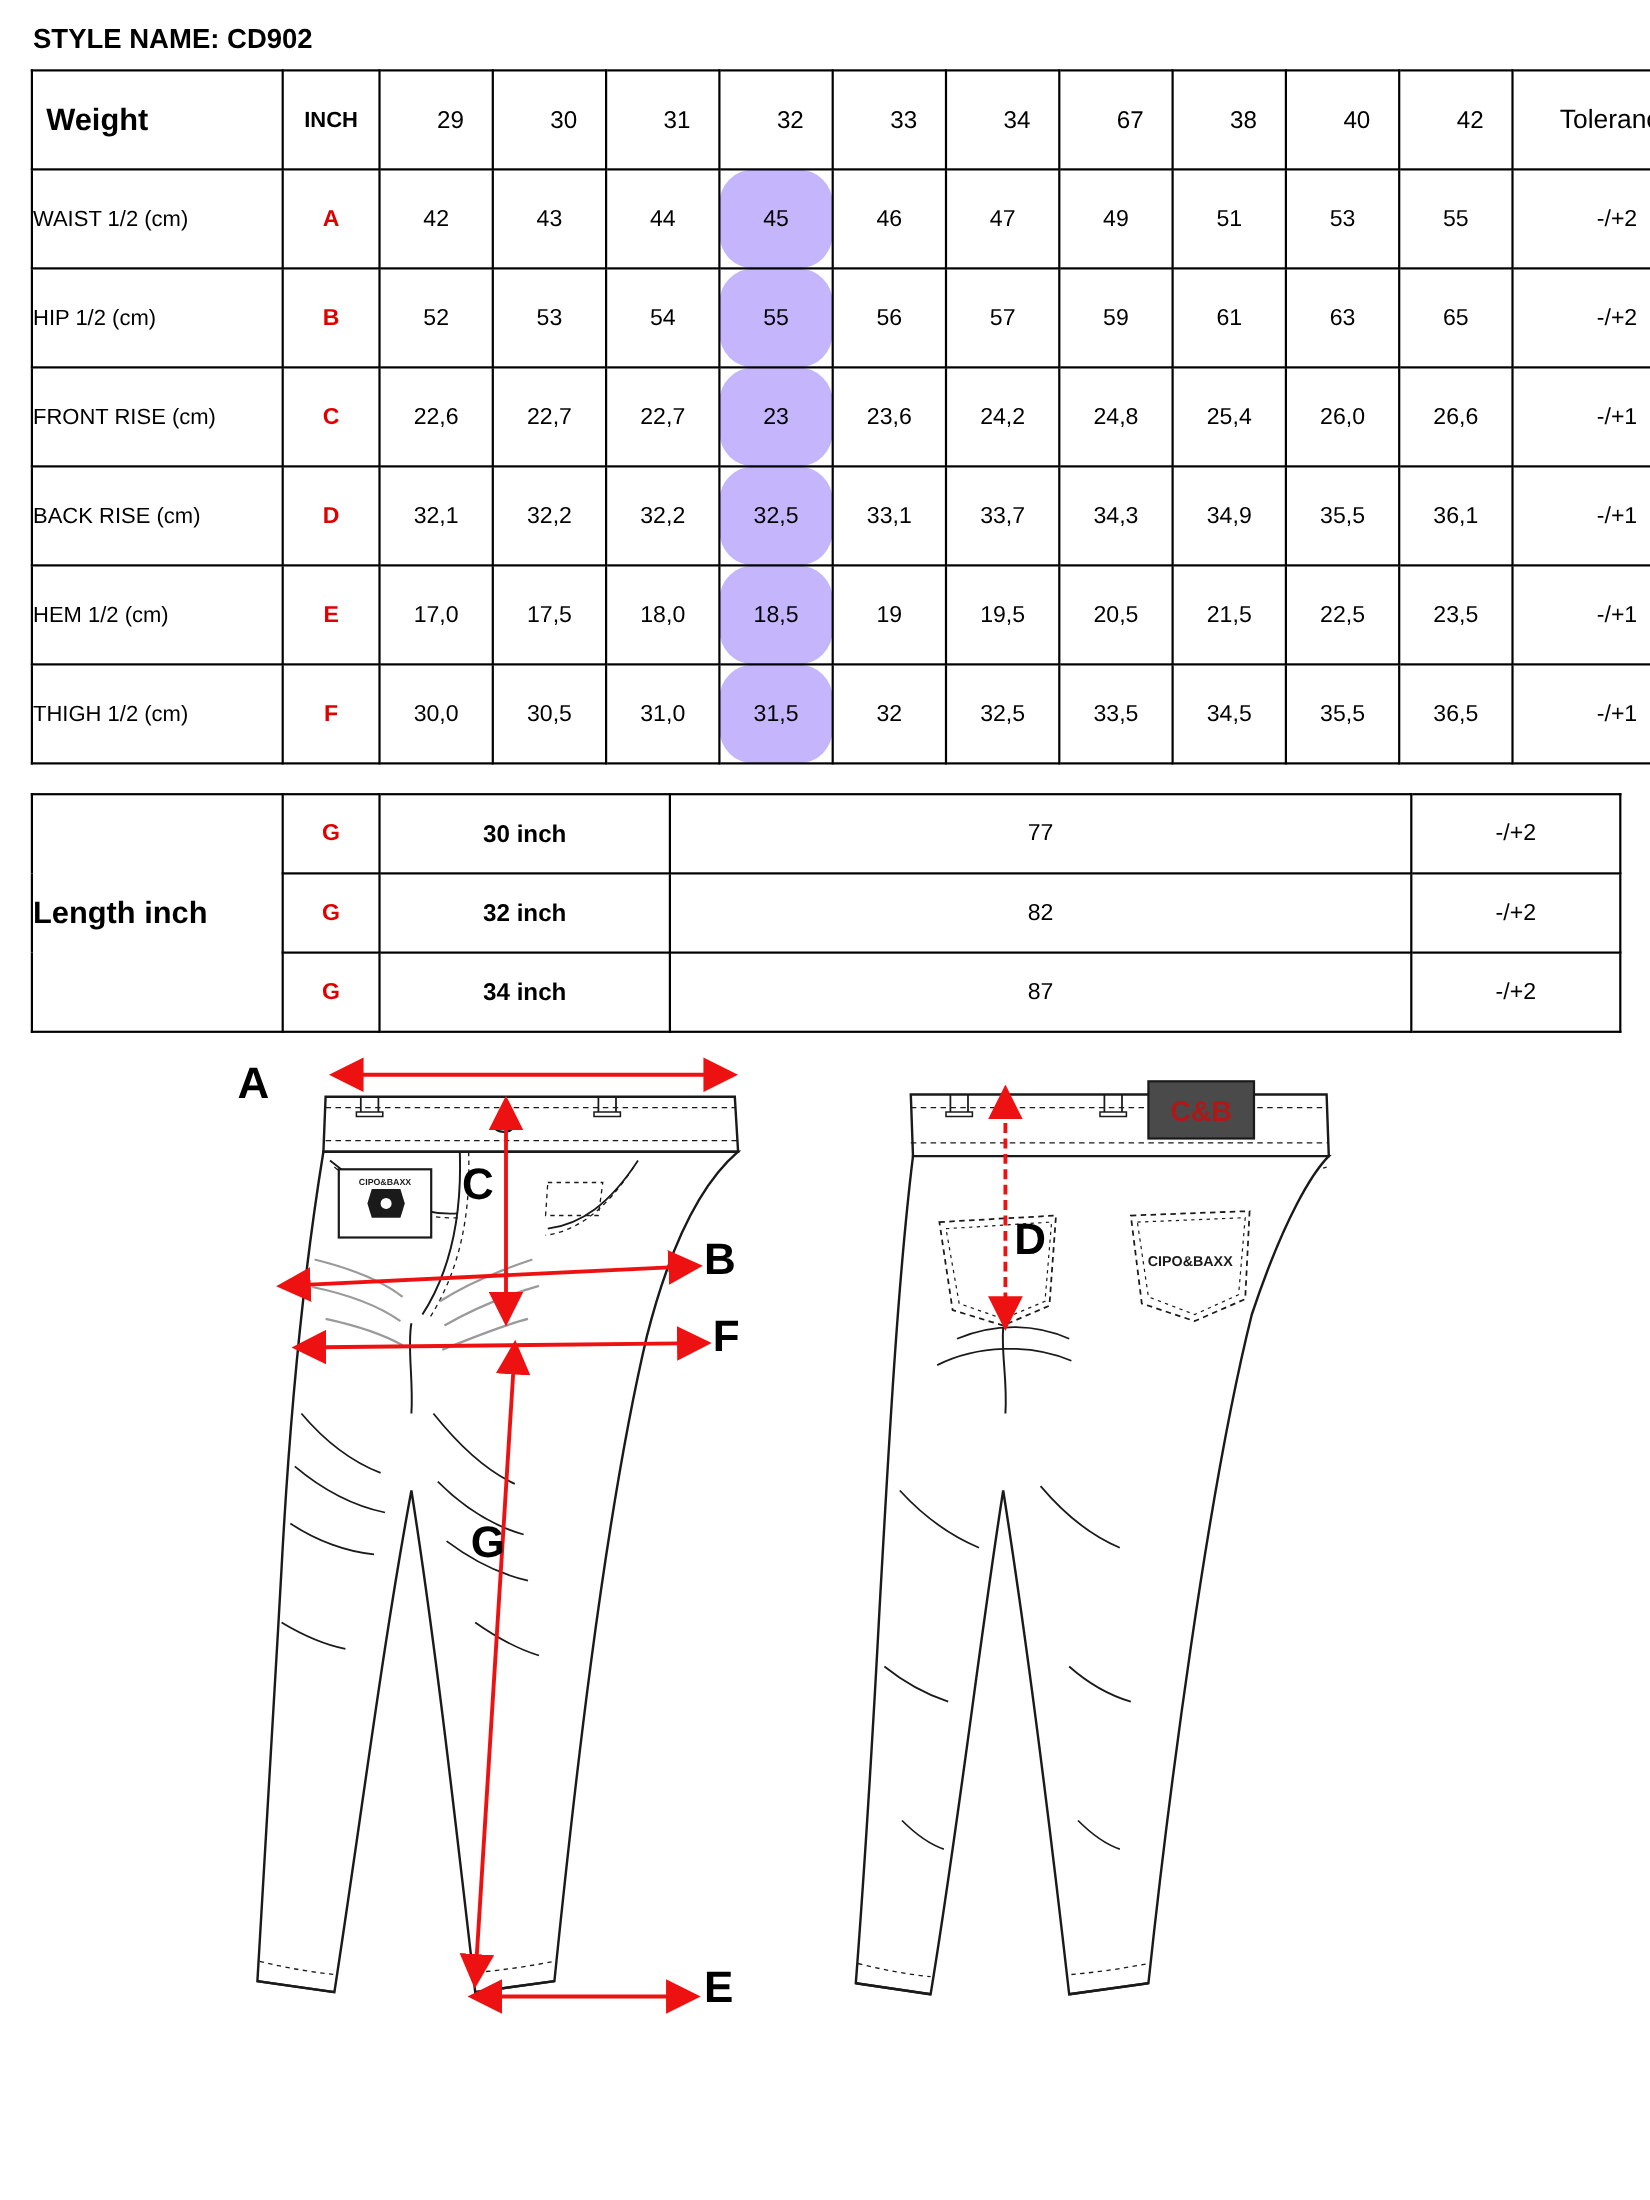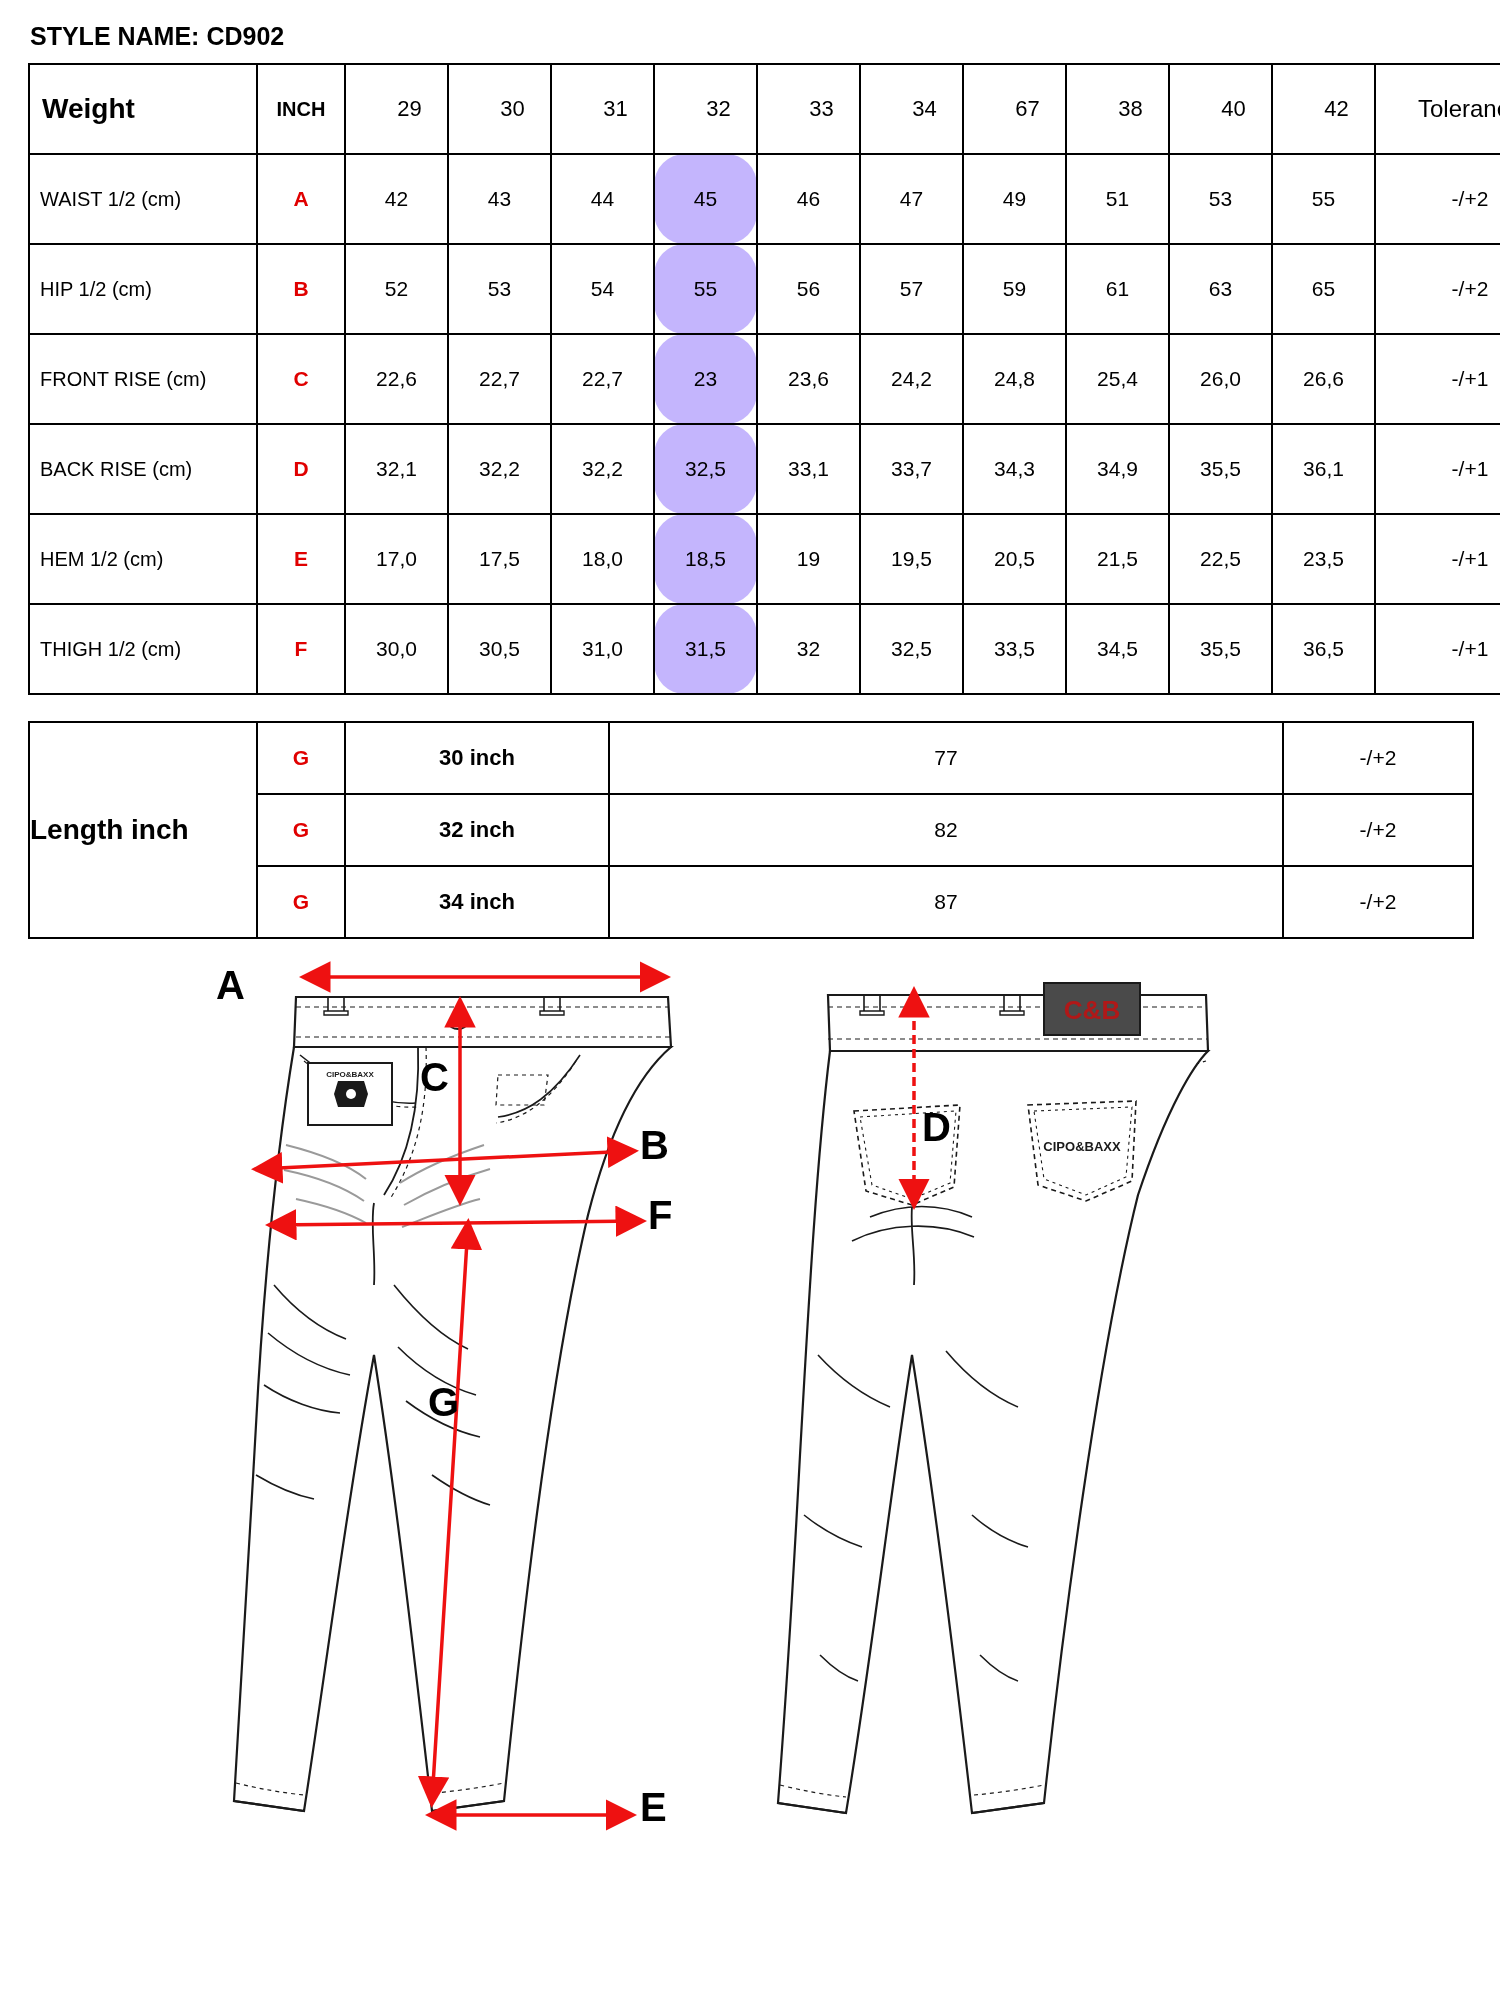--- a/index.html
+++ b/index.html
@@ -53,21 +53,20 @@
     padding: 0;
   }
   table.meas th.corner {
     text-align: left;
     padding-left: 12px;
     font-size: 28px;
     font-weight: bold;
   }
   table.meas td.rowlabel {
     text-align: left;
-    padding-left: 10px;
     font-size: 20px;
   }
   table.meas td.code {
     color: #e00000;
     font-weight: bold;
     font-size: 21px;
   }
   table.meas th.inch {
     font-size: 20px;
     font-weight: bold;

